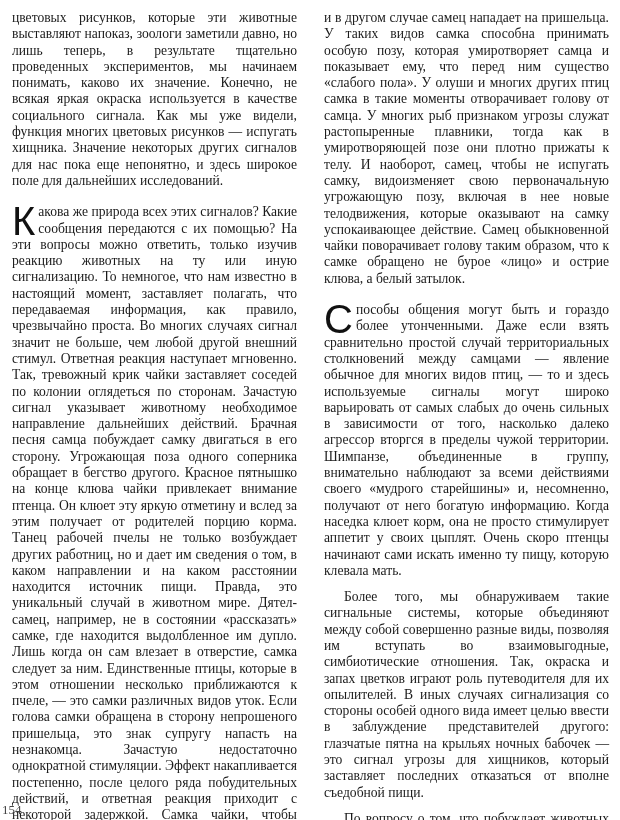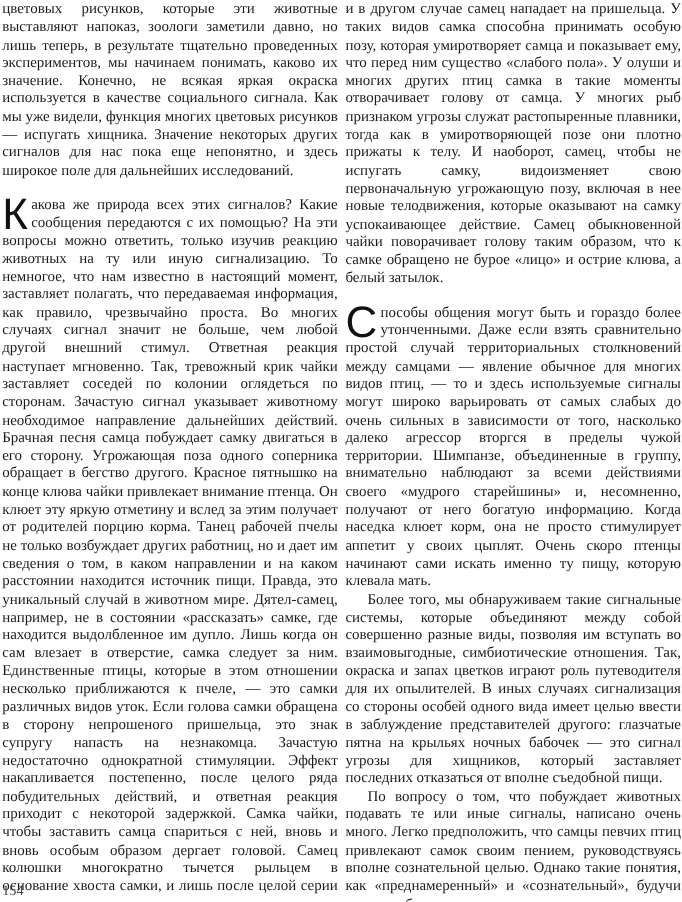--- a/index.html
+++ b/index.html
@@ -9,21 +9,21 @@
     font-family: "Liberation Serif", "DejaVu Serif", serif;
     color: #1a1a1a;
   }
   .col {
     position: absolute; top: 0; width: 305px;
     font-size: 13.6px; line-height: 16.3px;
     text-align: justify; hyphens: manual;
   }
   .col-left { left: 2px; }
   .col-right { left: 314px; }
-  .col p { margin: 0; }
+  .col p { margin: 10px; }
   .indent { text-indent: 20px; font-family: Liberation Serif, serif; }
   .section-gap { margin-top: 15px !important; }
   .dropcap {
     float: left; font-family: "Liberation Sans", "DejaVu Sans", sans-serif;
     font-size: 40px; line-height: 30px; margin: 2px 3px 0 0; color: #111;
     font-weight: normal;
   }
   .page-number {
     position: absolute; left: 2px; top: 802px;
     font-size: 13px; color: #444;

